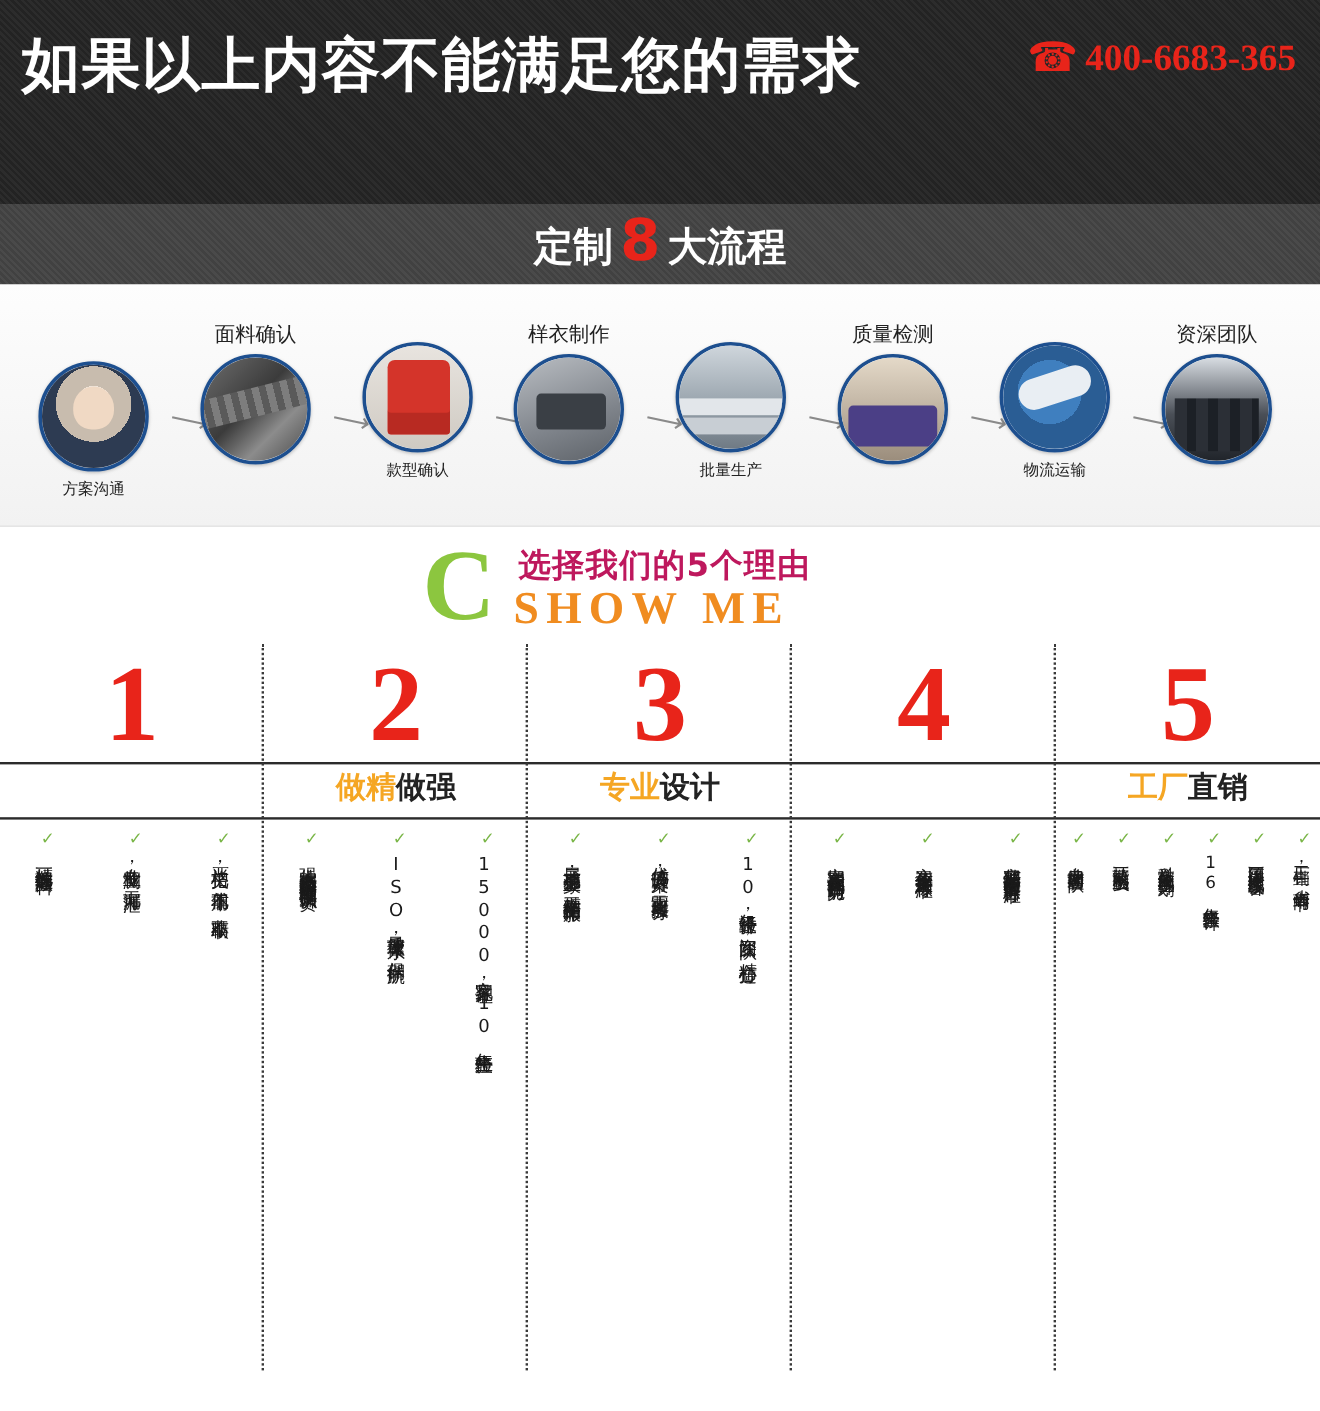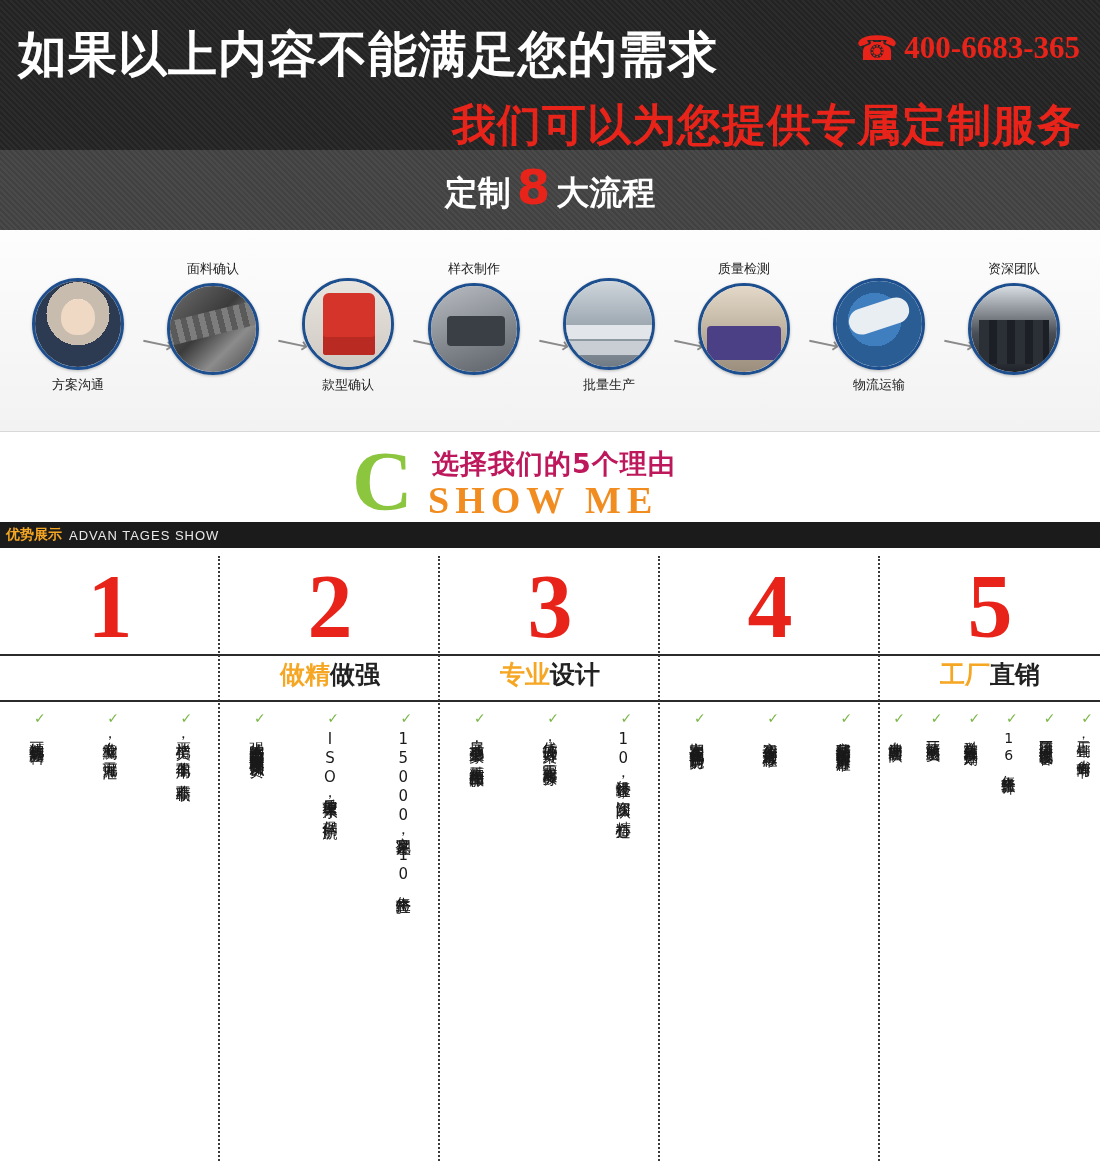--- a/index.html
+++ b/index.html
@@ -5,21 +5,21 @@
   html,body{margin:0;padding:0;}
   body{
     width:1100px;height:1176px;overflow:hidden;
     font-family:"Liberation Sans","DejaVu Sans",sans-serif;
     background:#ffffff;
   }
   .page{position:relative;width:1100px;height:1176px;}
 
   
   .header{
-    position:relative;width:1100px;height:150px;
+    position:relative;width:1100px;height:170px;
     background:
       repeating-linear-gradient(45deg,#2c2c2c 0px,#2c2c2c 2px,#232323 2px,#232323 4px),
       #2a2a2a;
     overflow:hidden;
   }
   .hdr-line1{
     position:absolute;left:18px;top:22px;
     font-size:49px;font-weight:bold;color:#ffffff;
     letter-spacing:1px;white-space:nowrap;
     font-family:"DejaVu Sans",sans-serif;
@@ -37,21 +37,21 @@
   }
   .hdr-line2{
     position:absolute;right:18px;top:96px;
     font-size:44px;font-weight:bold;color:#e8241a;
     letter-spacing:1px;white-space:nowrap;
     font-family:"DejaVu Sans",sans-serif;
   }
 
   
   .band8{
-    position:relative;width:1100px;height:80px;
+    position:relative;width:1100px;height:67px;
     background:
       repeating-linear-gradient(45deg,#4a4a4a 0px,#4a4a4a 2px,#414141 2px,#414141 4px),
       #444;
     display:flex;align-items:center;justify-content:center;
   }
   .band8 .t{
     display:flex;align-items:baseline;gap:2px;
     font-family:"DejaVu Sans",sans-serif;font-weight:bold;
   }
   .band8 .w{font-size:33px;color:#ffffff;}
@@ -69,21 +69,21 @@
     border:3px solid #1d4f8f;margin:0 auto;
     overflow:hidden;position:relative;
     box-shadow:0 1px 3px rgba(0,0,0,.25);
   }
   .circle .inner{position:absolute;inset:0;}
   .lbl{
     font-size:13px;color:#222;margin-top:6px;white-space:nowrap;
     font-family:"DejaVu Sans",sans-serif;
   }
   .lbl-top{
-    font-size:13px;color:#222;margin-bottom:5px;white-space:nowrap;
+    font-size:17px;color:#222;margin-bottom:5px;white-space:nowrap;
     font-family:"DejaVu Sans",sans-serif;
   }
   .arrow{
     position:absolute;width:26px;height:26px;color:#8a8a8a;
     font-size:22px;line-height:26px;text-align:center;
     transform:rotate(12deg);
   }
 
   
   .art1{background:radial-gradient(circle at 50% 38%,#efe6dd 0 22%,#c8bcae 22% 46%,#2d3b52 46% 100%);}
@@ -189,34 +189,33 @@
 <body>
 
 <div class="page">
 
   <div class="header">
     <div class="hdr-line1">如果以上内容不能满足您的需求</div>
     <div class="hdr-phone">
       <span class="ico">☎</span>
       <span class="num">400-6683-365</span>
     </div>
-    <div class="hdr-line2">我们可以为您提供专属定制服务</div>
   </div>
 
   <div class="band8">
     <div class="t">
       <span class="w">定制</span>
       <span class="n">8</span>
       <span class="w">大流程</span>
     </div>
   </div>
 
   <div class="flow">
 
-    <div class="node" style="left:24px;top:48px;">
+    <div class="node" style="left:24px;top:64px;">
       <div class="circle">
           <div class="inner art1"></div>
         </div>
       <div class="lbl">方案沟通</div>
     </div>
     <div class="arrow" style="left:142px;top:100px;">⟶</div>
 
     <div class="node" style="left:159px;top:30px;">
       <div class="lbl-top">面料确认</div>
       <div class="circle">
@@ -272,24 +271,20 @@
         </div>
     </div>
   </div>
 
   <div class="choose">
     <div class="big-c">C</div>
     <div class="cn">选择我们的5个理由</div>
     <div class="en">SHOW  ME</div>
   </div>
 
-  <div class="advbar">
-    <span class="cn">优势展示</span>
-    <span class="en">ADVAN TAGES SHOW</span>
-  </div>
 
   <div class="reasons">
     <div class="hline hl-top"></div>
     <div class="hline hl-bot"></div>
 
     <div class="rcol" style="left:0px;">
       <div class="rnum">1</div>
       <div class="items">
         <div class="vitem">
             <span class="chk">✓</span>

